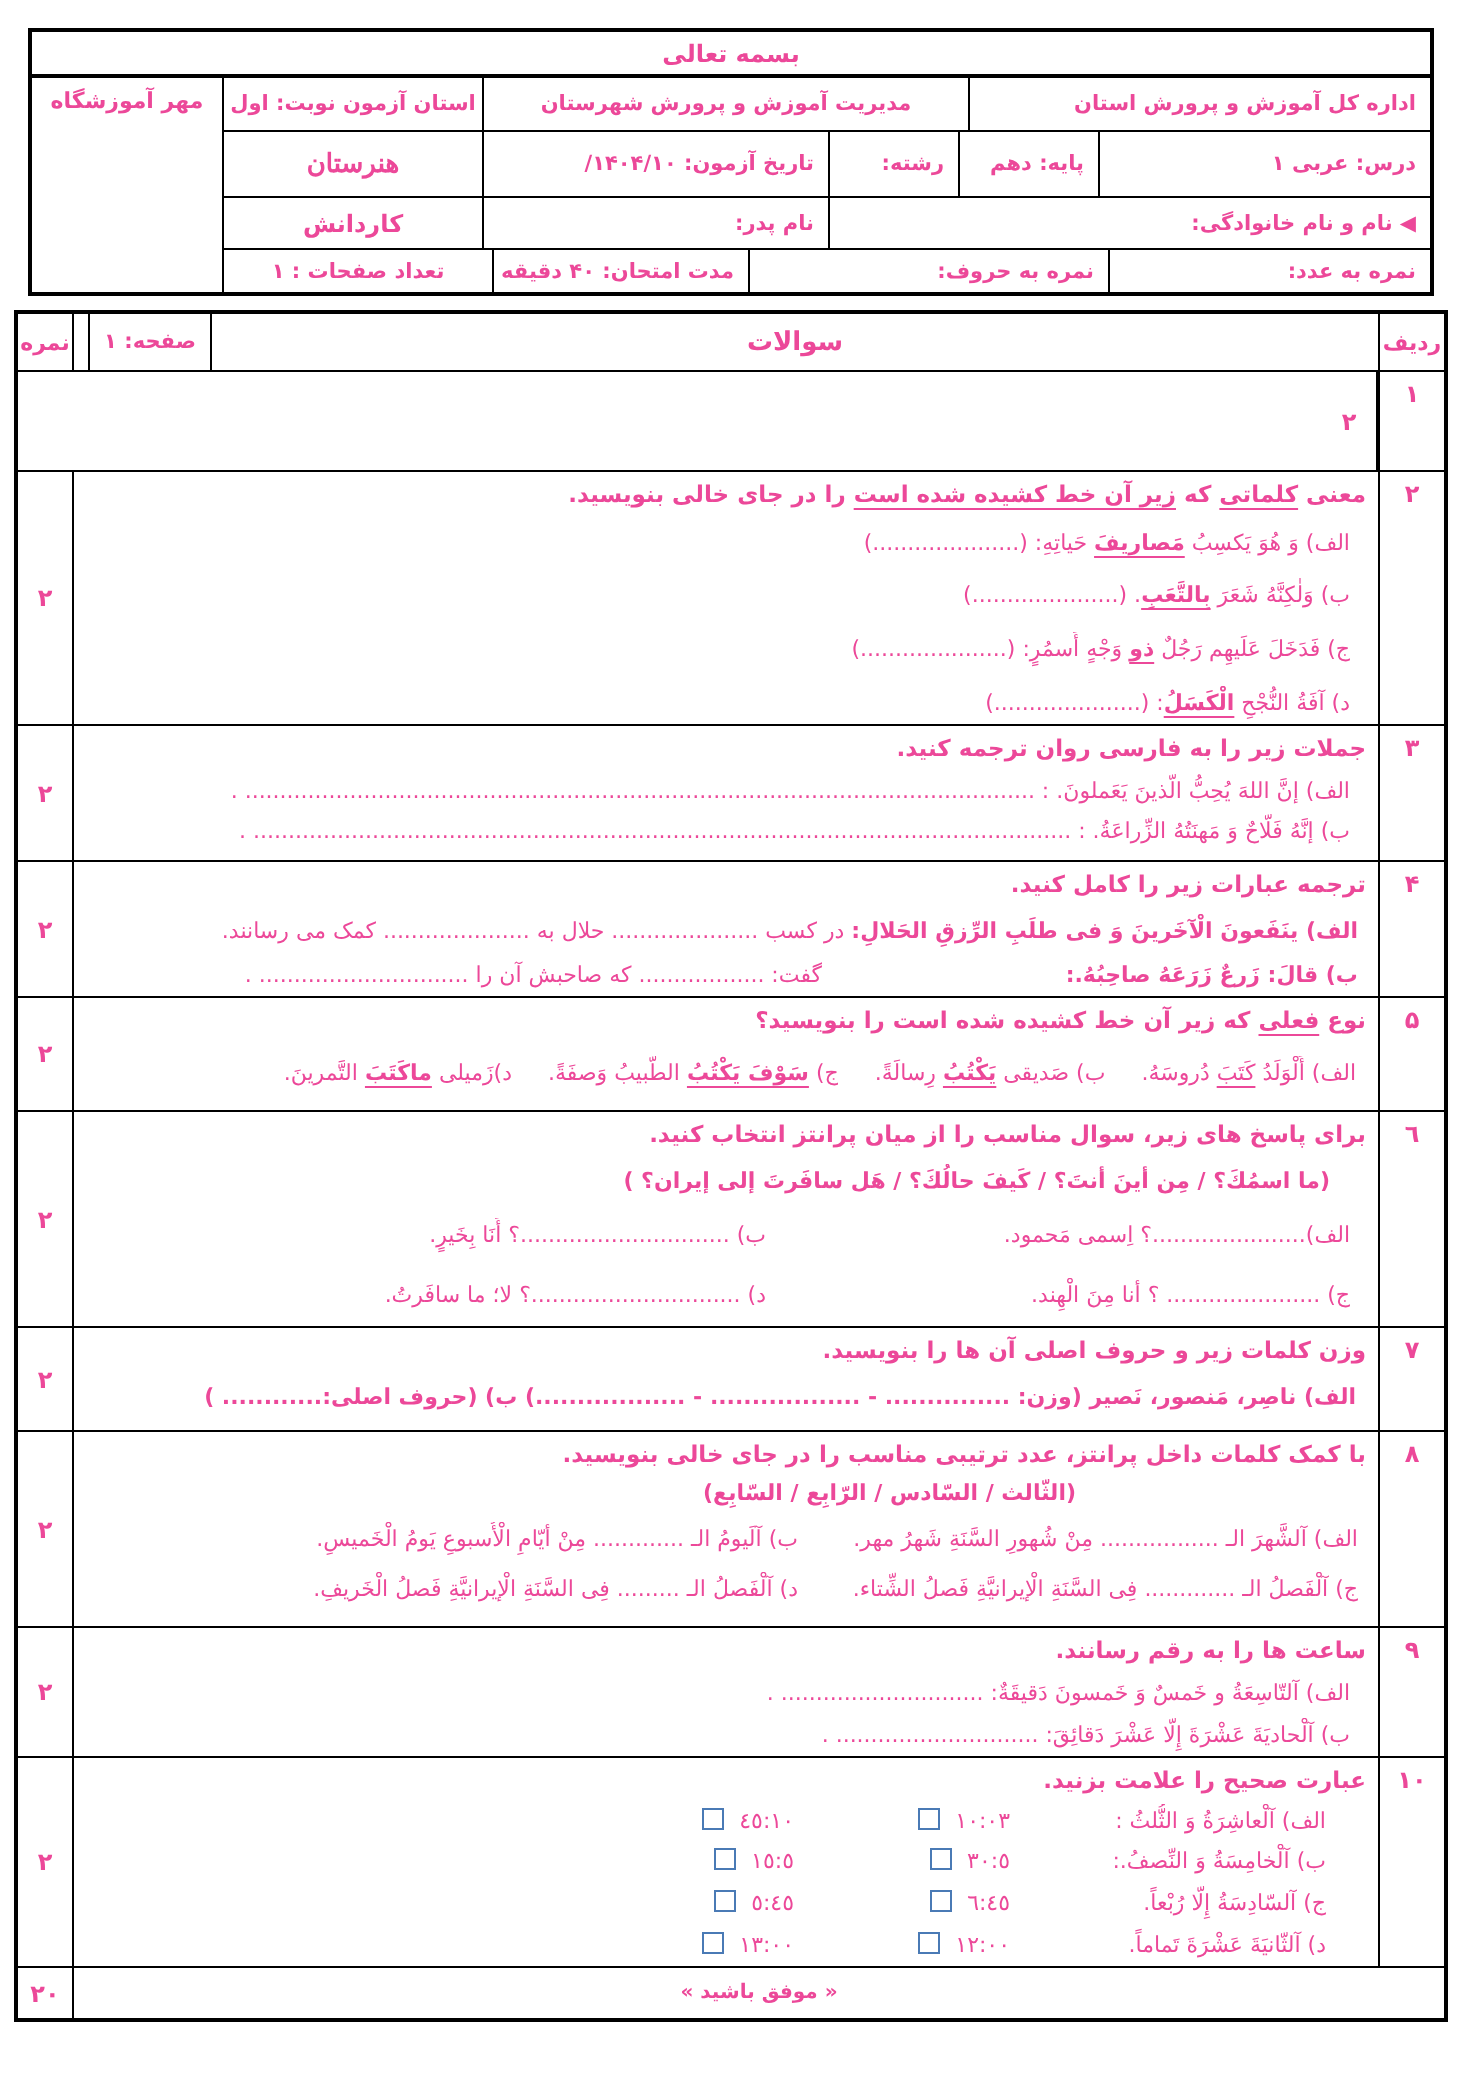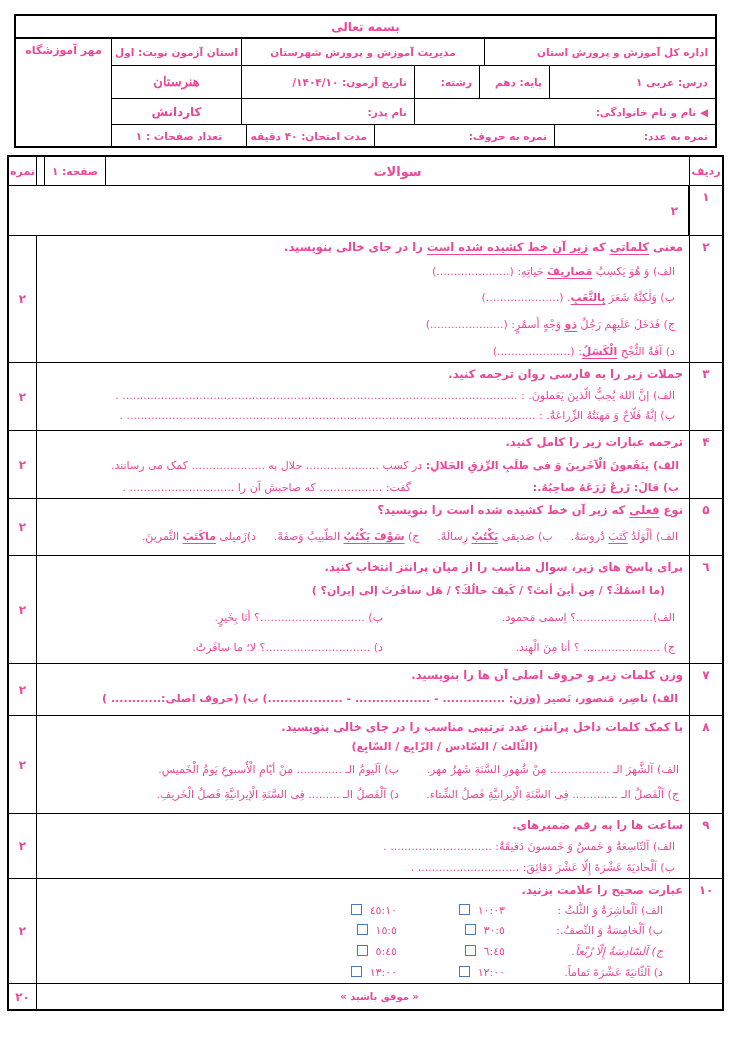--- a/index.html
+++ b/index.html
@@ -180,41 +180,41 @@
             </div>
             <div class="qline flex" style="padding-right: 4px; margin-top: 7px; gap: 8px;">
               <span class="qcol" style="width: 272px;"><span class="">ج) آلْفَصلُ الـ ............. فِی السَّنَةِ الْإیرانیَّةِ فَصلُ الشِّتاء.</span></span>
               <span class="qcol"><span class="">د) آلْفَصلُ الـ ......... فِی السَّنَةِ الْإیرانیَّةِ فَصلُ الْخَریفِ.</span></span>
             </div>
           </div>
           <div class="cell-score">۲</div>
         </div><div class="trow" style="height: 65px;">
           <div class="cell-num">۹</div>
           <div class="cell-body">
-            <div class="qtitle"><span class="b ">ساعت ها را به رقم ضمیرهای.</span></div>
+            <div class="qtitle"><span class="b ">ساعت ها را به رقم رسانند.</span></div>
             <div class="qline" style="padding-right: 8px; margin-top: 3px;"><span class="">الف) آلتّاسِعَةُ و خَمسٌ وَ خَمسونَ دَقیقَةٌ: ............................. .</span></div>
             <div class="qline" style="padding-right: 8px; margin-top: 4px;"><span class="">ب) آلْحادیَةَ عَشْرَةَ إِلّا عَشْرَ دَقائِقَ: ............................. .</span></div>
           </div>
           <div class="cell-score">۲</div>
         </div><div class="trow" style="height: 105px;">
           <div class="cell-num">۱۰</div>
           <div class="cell-body">
             <div class="qtitle"><span class="b ">عبارت صحیح را علامت بزنید.</span></div>
             <div class="qline flex" style="padding-right: 20px; margin-top: 2px; gap: 8px;">
               <span class="qcol" style="width: 150px;"><span class="">الف) آلْعاشِرَةُ وَ الثُّلثُ :</span></span>
               <span class="qcol" style="width: 100px;"><span class="">۱۰:۰۳ </span><span class="qbox"></span></span>
               <span class="qcol" style="width: 100px;"><span class="">۱۰:٤٥ </span><span class="qbox"></span></span>
             </div>
             <div class="qline flex" style="padding-right: 20px; margin-top: 3px; gap: 8px;">
               <span class="qcol" style="width: 150px;"><span class="">ب) آلْخامِسَةُ وَ النِّصفُ.:</span></span>
               <span class="qcol" style="width: 100px;"><span class="">٥:۳۰ </span><span class="qbox"></span></span>
               <span class="qcol" style="width: 100px;"><span class="">٥:۱٥ </span><span class="qbox"></span></span>
             </div>
             <div class="qline flex" style="padding-right: 20px; margin-top: 3px; gap: 8px;">
-              <span class="qcol" style="width: 150px; font-style: italic;"><span class="">ج) آلسّادِسَةُ إِلّا رُبْعاً.</span></span>
+              <span class="qcol" style="width: 150px;"><span class="">ج) آلسّادِسَةُ إِلّا رُبْعاً.</span></span>
               <span class="qcol" style="width: 100px;"><span class="">٦:٤٥ </span><span class="qbox"></span></span>
               <span class="qcol" style="width: 100px;"><span class="">٥:٤٥ </span><span class="qbox"></span></span>
             </div>
             <div class="qline flex" style="padding-right: 20px; margin-top: 3px; gap: 8px;">
               <span class="qcol" style="width: 150px;"><span class="">د) آلثّانیَةَ عَشْرَةَ تَماماً.</span></span>
               <span class="qcol" style="width: 100px;"><span class="">۱۲:۰۰ </span><span class="qbox"></span></span>
               <span class="qcol" style="width: 100px;"><span class="">۱۳:۰۰ </span><span class="qbox"></span></span>
             </div>
           </div>
           <div class="cell-score">۲</div>

